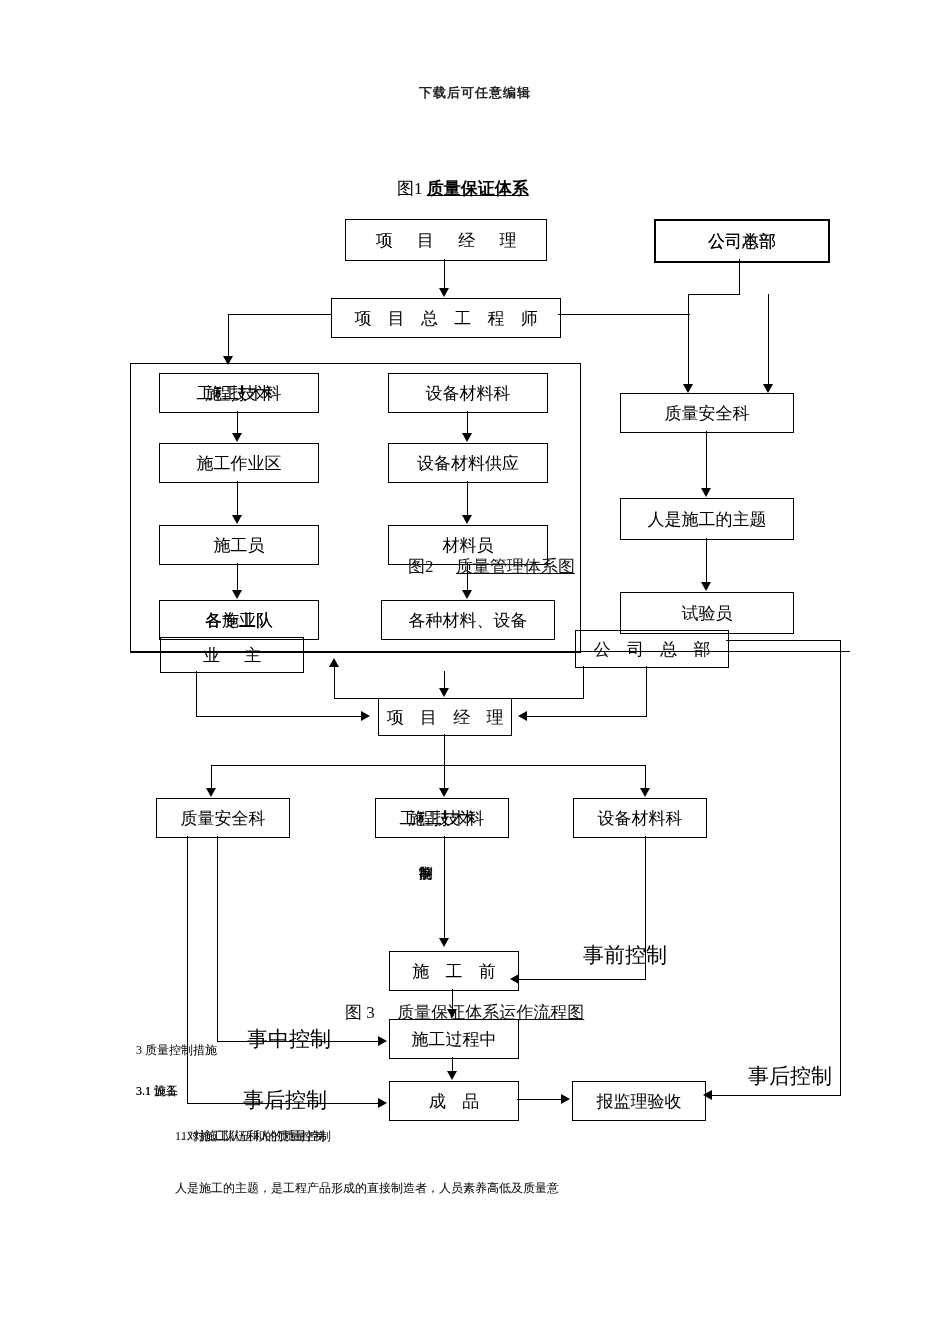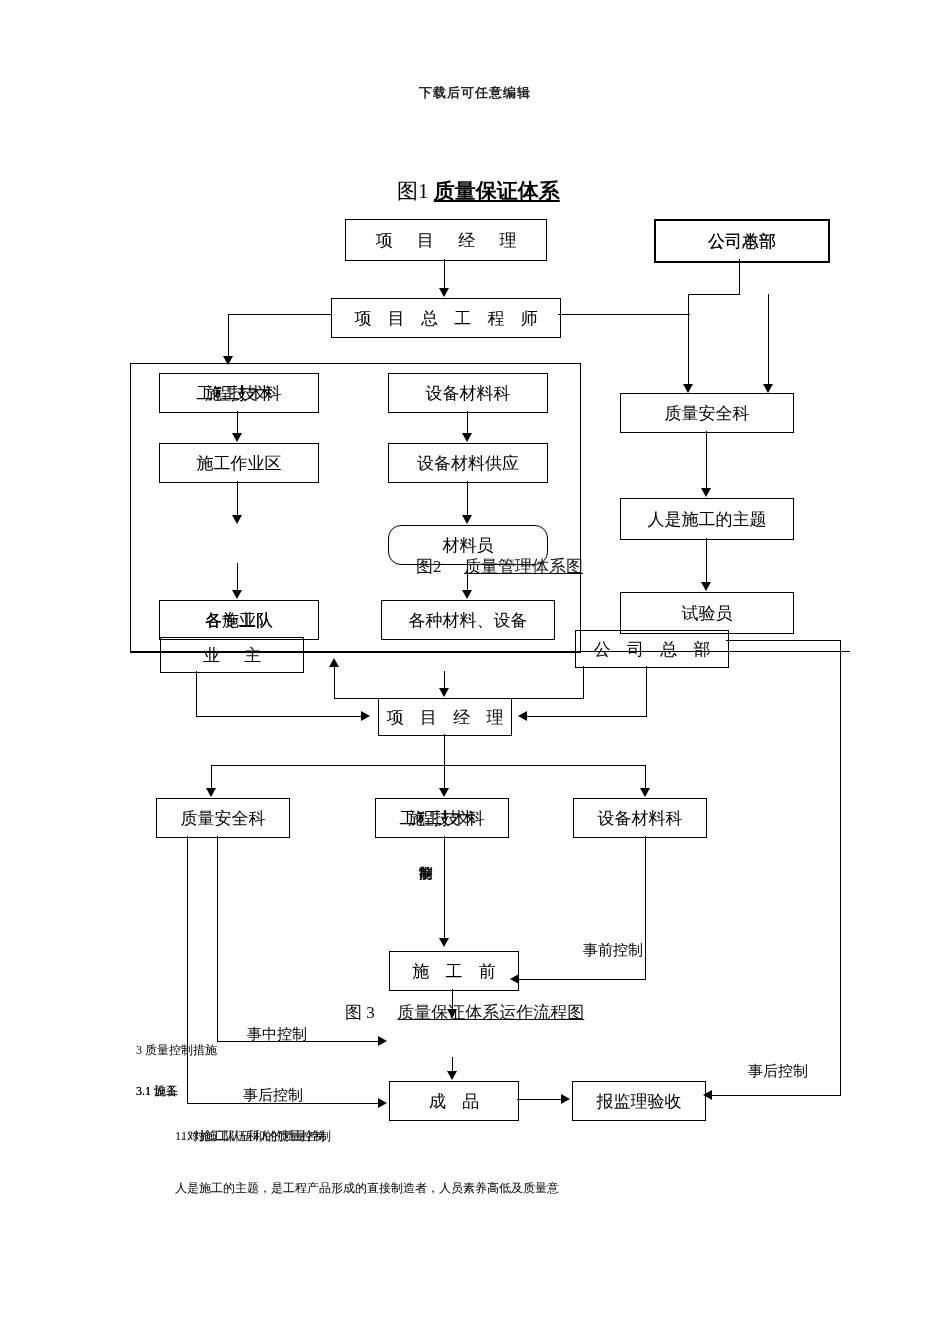--- a/index.html
+++ b/index.html
@@ -16,21 +16,21 @@
   
   .hdr{
     position:absolute;left:0;top:84px;width:950px;
     text-align:center;font-size:13px;letter-spacing:1px;
     font-family:"DejaVu Serif","Liberation Serif",serif;
     font-weight:bold;color:#222;
   }
 
   
   .cap{
-    position:absolute;font-size:21px;white-space:nowrap;
+    position:absolute;font-size:17px;white-space:nowrap;
     font-family:"Liberation Serif","DejaVu Serif",serif;
   }
   .cap .num{font-weight:normal;}
   .cap .ttl{font-weight:bold;text-decoration:underline;}
   .cap2{
     position:absolute;font-size:17px;white-space:nowrap;color:#111;
   }
   .cap2 .ttl{text-decoration:underline;}
 
   
@@ -60,21 +60,21 @@
   .v{width:1.4px;}
 
   
   .ar{position:absolute;width:0;height:0;}
   .ar.down{border-left:5px solid transparent;border-right:5px solid transparent;border-top:9px solid #000;}
   .ar.up{border-left:5px solid transparent;border-right:5px solid transparent;border-bottom:9px solid #000;}
   .ar.right{border-top:5px solid transparent;border-bottom:5px solid transparent;border-left:9px solid #000;}
   .ar.left{border-top:5px solid transparent;border-bottom:5px solid transparent;border-right:9px solid #000;}
 
   
-  .lbl{position:absolute;font-size:15px;white-space:nowrap;}
+  .lbl{position:absolute;font-size:21px;white-space:nowrap;}
   .lbl.vert{
     writing-mode:vertical-rl;text-orientation:upright;
     line-height:1.02;letter-spacing:0px;
   }
 
   
   .para{
     position:absolute;font-size:12px;white-space:nowrap;
     font-family:"Liberation Serif","DejaVu Serif",serif;
   }
@@ -104,30 +104,31 @@
 
   <div class="box" style="left:130px;top:363px;width:449px;height:288px;background:transparent;"></div>
 
   <div class="box" style="left:159px;top:373px;width:158px;height:38px;">
     <span class="ovl">
       <span class="a">工程技术科</span>
       <span class="b">施工技术</span>
     </span>
   </div>
   <div class="box" style="left:159px;top:443px;width:158px;height:38px;">施工作业区</div>
+  <div class="box" style="left:159px;top:525px;width:158px;height:38px;">施工员</div>
   <div class="box" style="left:159px;top:600px;width:158px;height:38px;">
     <span class="ovl">
       <span class="a">各施工队</span>
       <span class="b">各专业队</span>
     </span>
   </div>
 
   <div class="box" style="left:388px;top:373px;width:158px;height:38px;">设备材料科</div>
   <div class="box" style="left:388px;top:443px;width:158px;height:38px;">设备材料供应</div>
-  <div class="box" style="left:388px;top:525px;width:158px;height:38px;border-radius:13px;">材料员</div>
+  <div class="box" style="left:388px;top:525px;width:158px;height:38px;">材料员</div>
   <div class="box" style="left:381px;top:600px;width:172px;height:38px;">各种材料、设备</div>
 
   <div class="box" style="left:620px;top:393px;width:172px;height:38px;">质量安全科</div>
   <div class="box" style="left:620px;top:498px;width:172px;height:40px;">人是施工的主题</div>
   <div class="box" style="left:620px;top:592px;width:172px;height:40px;">试验员</div>
 
   <div class="ln v" style="left:444px;top:259px;height:30px;"></div>
   <div class="ar down" style="left:439px;top:288px;"></div>
 
   <div class="ln v" style="left:739px;top:259px;height:36px;"></div>
@@ -155,21 +156,21 @@
   <div class="ln v" style="left:467px;top:481px;height:36px;"></div>
   <div class="ar down" style="left:462px;top:515px;"></div>
   <div class="ln v" style="left:467px;top:563px;height:30px;"></div>
   <div class="ar down" style="left:462px;top:590px;"></div>
 
   <div class="ln v" style="left:706px;top:431px;height:58px;"></div>
   <div class="ar down" style="left:701px;top:488px;"></div>
   <div class="ln v" style="left:706px;top:538px;height:46px;"></div>
   <div class="ar down" style="left:701px;top:582px;"></div>
 
-  <div class="cap2" style="left:408px;top:555px;margin-left:8px;">
+  <div class="cap2" style="left:408px;top:555px;">
     <span>图2</span>
     <span style="display:inline-block;width:14px;"></span>
     <span class="ttl">质量管理体系图</span>
   </div>
 
   <div class="box thin sp2" style="left:160px;top:637px;width:142px;height:34px;">业    主</div>
   <div class="box thin sp" style="left:575px;top:630px;width:152px;height:36px;">公 司 总 部</div>
   <div class="box thin sp" style="left:378px;top:698px;width:132px;height:36px;">项 目 经 理</div>
 
   <div class="box thin" style="left:156px;top:798px;width:132px;height:38px;">质量安全科</div>
@@ -213,20 +214,21 @@
   <div class="ln v" style="left:645px;top:765px;height:25px;"></div>
   <div class="ar down" style="left:640px;top:788px;"></div>
 
   <div class="cap2" style="left:345px;top:1001px;">
     <span>图 3</span>
     <span style="display:inline-block;width:14px;"></span>
     <span class="ttl">质量保证体系运作流程图</span>
   </div>
 
   <div class="box thin sp" style="left:389px;top:951px;width:128px;height:38px;">施 工 前</div>
+  <div class="box thin" style="left:389px;top:1019px;width:128px;height:38px;">施工过程中</div>
   <div class="box thin" style="left:572px;top:1081px;width:132px;height:38px;">报监理验收</div>
   <div class="box thin sp" style="left:389px;top:1081px;width:128px;height:38px;">成    品</div>
 
   <div class="ln v" style="left:444px;top:836px;height:105px;"></div>
   <div class="ar down" style="left:439px;top:938px;"></div>
   <div class="lbl vert" style="left:418px;top:855px;font-size:14px;">事前控制</div>
 
   <div class="ln v" style="left:645px;top:836px;height:144px;"></div>
   <div class="ln h" style="left:518px;top:979px;width:128px;"></div>
   <div class="ar left" style="left:510px;top:974px;"></div>

